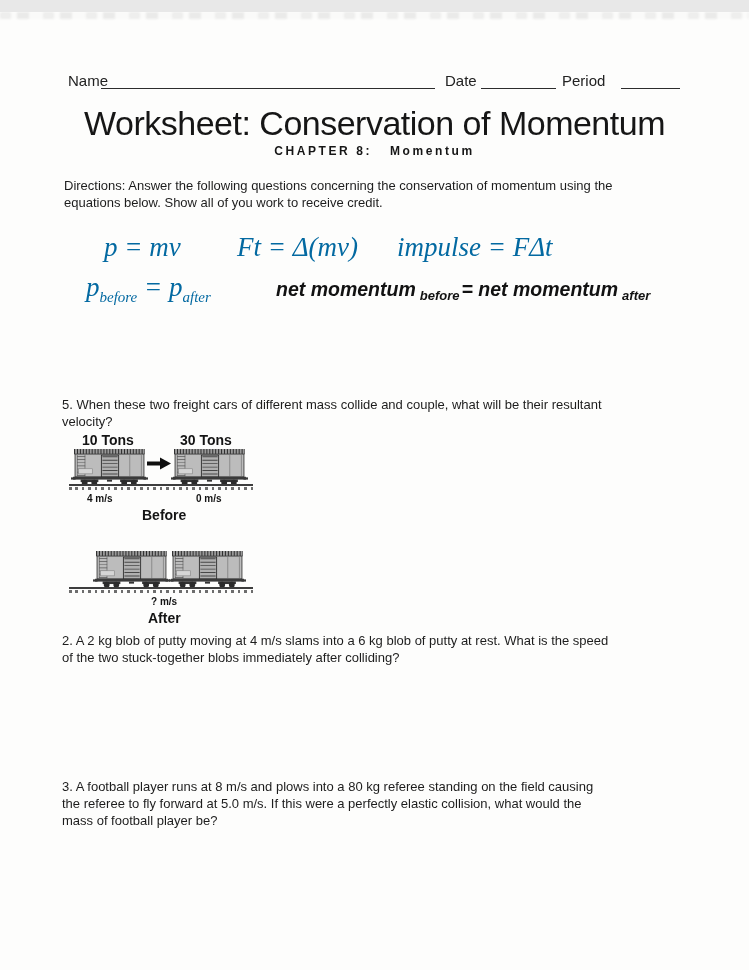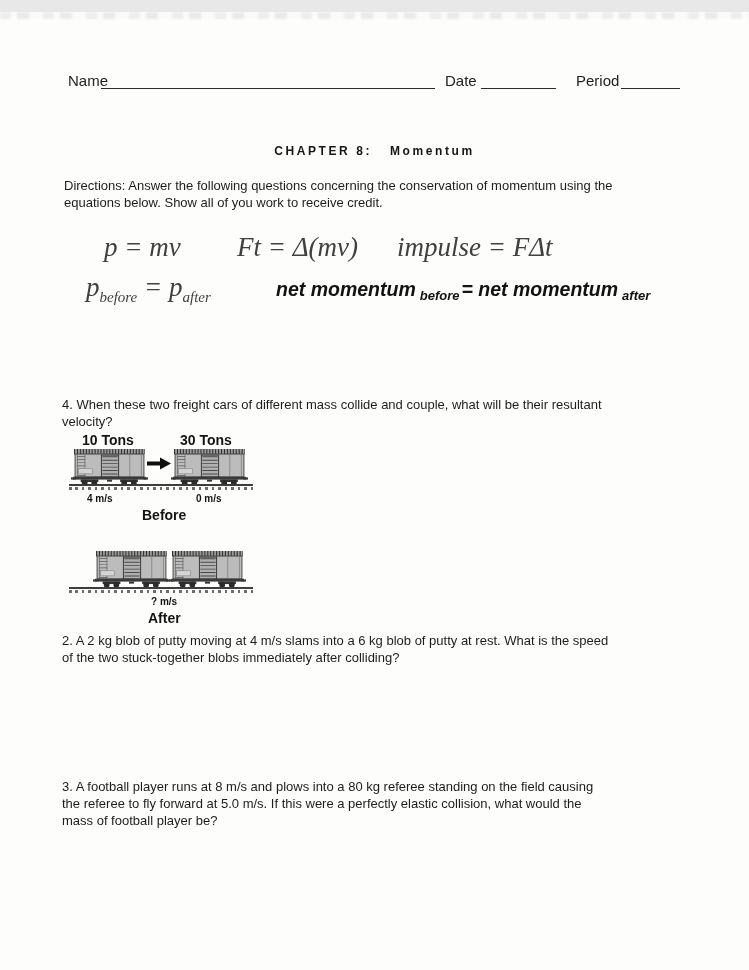--- a/index.html
+++ b/index.html
@@ -51,21 +51,21 @@
     line-height: 1.32;
     white-space: pre-line;
     color: #1d1d1d;
   }
 
   
   .eq-serif {
     font-family: "Liberation Serif", serif;
     font-style: italic;
     font-size: 27px;
-    color: #404040;
+    color: #0369a1;
     white-space: pre;
   }
   .eq-serif sub {
     font-size: 15px;
     font-style: italic;
     vertical-align: -0.38em;
     line-height: 0;
   }
   .eq-net {
     font-size: 19.5px;
@@ -136,38 +136,39 @@
 </svg>
 
 <div class="page">
 
   <div class="abs scan-artifact"></div>
 
   <span class="abs hdr-label" style="left:68px">Name</span>
   <span class="abs blank-line" style="left:101px; width:334px"></span>
   <span class="abs hdr-label" style="left:445px">Date</span>
   <span class="abs blank-line" style="left:481px; width:75px"></span>
-  <span class="abs hdr-label" style="left:576px">Period</span>
+  <span class="abs hdr-label" style="left:562px">Period</span>
   <span class="abs blank-line" style="left:621px; width:59px"></span>
 
+  <div class="abs title">Worksheet: Conservation of Momentum</div>
   <div class="abs subtitle">CHAPTER 8:   Momentum</div>
 
   <div class="abs bodytext" style="left:64px; top:165px; width:655px">Directions: Answer the following questions concerning the conservation of momentum using the
 equations below.  Show all of you work to receive credit.</div>
 
   <span class="abs eq-serif" style="left:104px; top:220px">p = mv</span>
   <span class="abs eq-serif" style="left:397px; top:220px">impulse = FΔt</span>
   <span class="abs eq-serif" style="left:237px; top:220px">Ft = Δ(mv)</span>
 
   <span class="abs eq-net" style="left:276px; top:266px"><span>net momentum</span><sub>before</sub><span>=</span><span> net momentum</span><sub>after</sub></span>
 
   <span class="abs eq-serif" style="left:86px; top:260px"><span>p</span><sub>before</sub><span> = </span><span>p</span><sub>after</sub></span>
 
 
-  <div class="abs bodytext" style="left:62px; top:384px; width:655px">4. When these two freight cars of different mass collide and couple, what will be their resultant
+  <div class="abs bodytext" style="left:62px; top:384px; width:655px">5. When these two freight cars of different mass collide and couple, what will be their resultant
 velocity?</div>
 
   <span class="abs diagram-label" style="left:82px;  top:420px">10 Tons</span>
   <span class="abs diagram-label" style="left:180px; top:420px">30 Tons</span>
 
   <svg class="abs" style="left:71px; top:437px" width="77" height="37.5" viewBox="0 0 76 37">
       <use href="#boxcar"></use>
     </svg>
   <svg class="abs" style="left:147px; top:445px" width="24" height="13" viewBox="0 0 24 13">
     <line x1="0" y1="6.5" x2="14" y2="6.5" stroke="#0f0f0f" stroke-width="4"></line>

